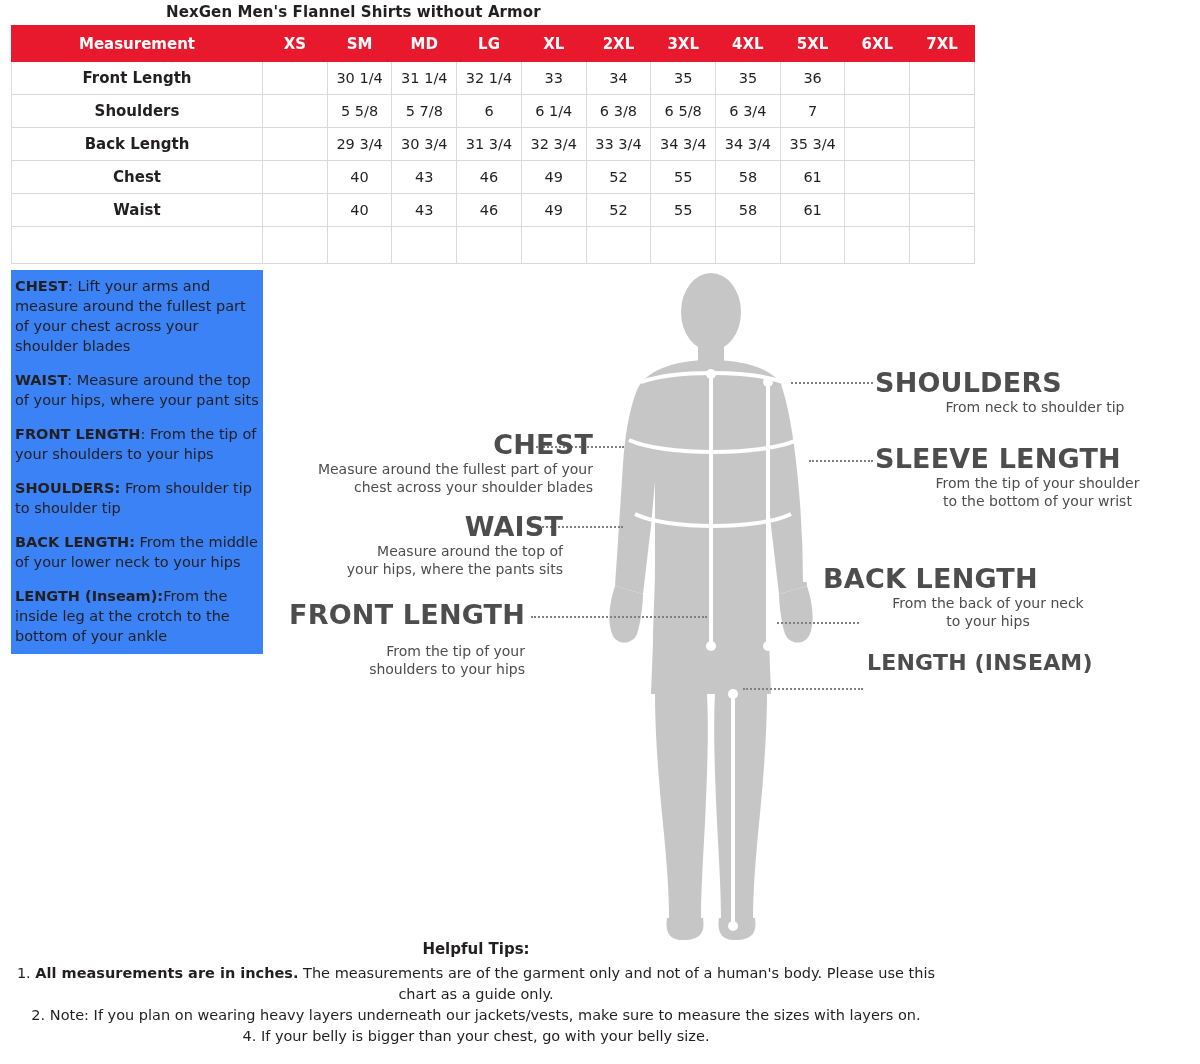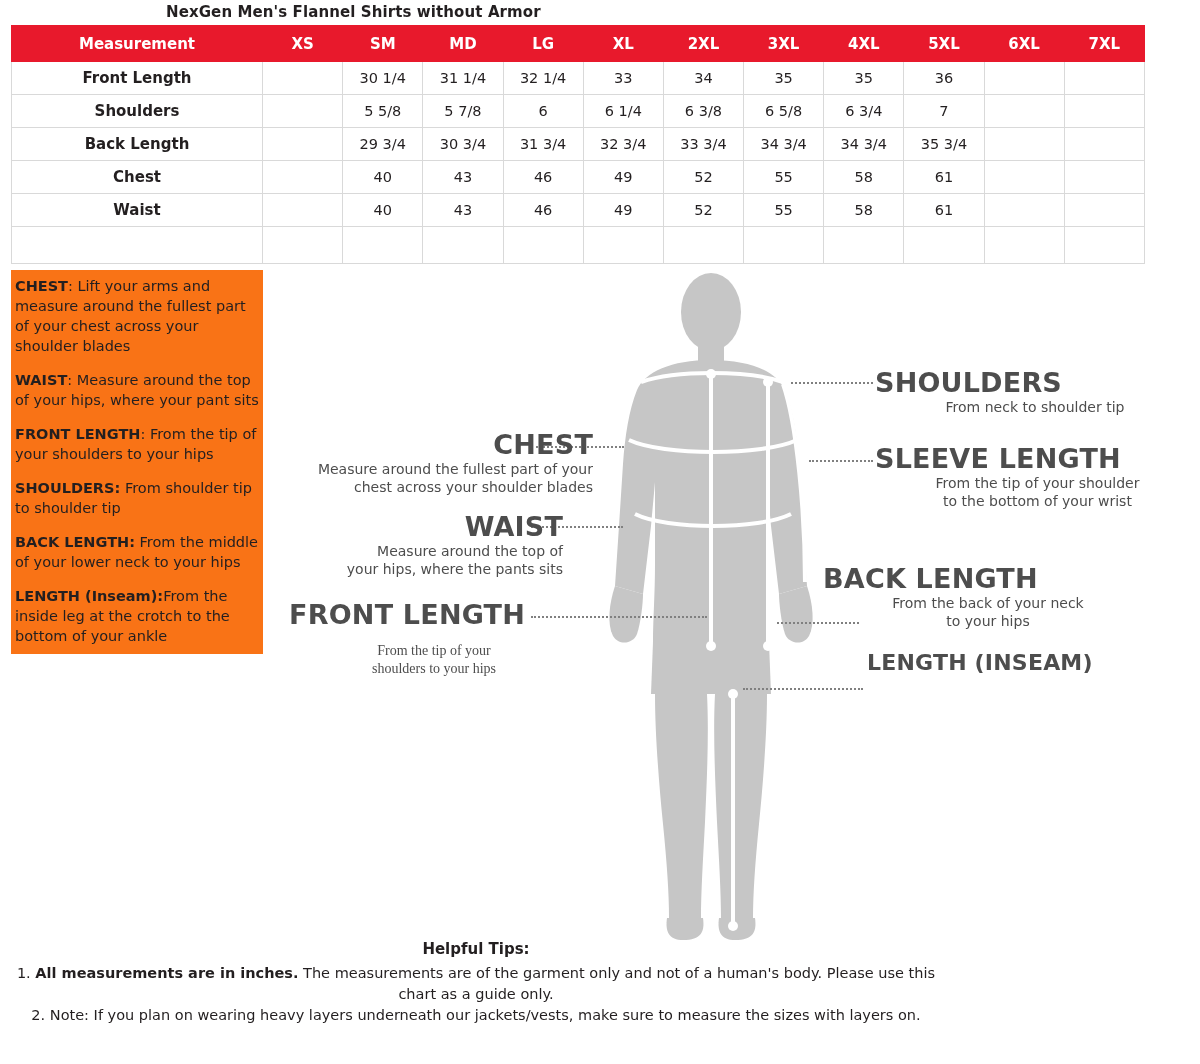--- a/index.html
+++ b/index.html
@@ -22,21 +22,21 @@
     font-weight: bold;
     color: #231f20;
     padding: 3px 0 4px 166px;
     letter-spacing: 0.1px;
     border-radius: 6px;
   }
 
   
   table.size-table {
     border-collapse: collapse;
-    width: 1134px;
+    width: 964px;
     margin: 0 16px 0 11px;
     table-layout: fixed;
   }
   table.size-table th,
   table.size-table td {
     border: 1px solid #d9d9d9;
     height: 30px;
     text-align: center;
     vertical-align: middle;
     font-size: 14.5px;
@@ -76,21 +76,21 @@
     top: 6px;
     width: 252px;
   }
   .def-item {
     font-size: 14.5px;
     line-height: 20px;
     padding: 6px 4px 8px 4px;
     color: #231f20;
   }
   .def-item.shaded {
-    background: #f97316;
+    background: #3b82f6;
   }
   .def-item b {
     font-weight: bold;
   }
 
   
   .figure-wrap {
     position: absolute;
     left: 263px;
     top: 0;
@@ -374,21 +374,21 @@
     </div>
 
     <div class="lbl rightalign" style="left:0px; top:248px; width:300px;">
       <div class="big">WAIST</div>
       <div class="sub" style="white-space:pre-line;">Measure around the top of
 your hips, where the pants sits</div>
     </div>
 
     <div class="lbl rightalign" style="left:0px; top:336px; width:262px;">
       <div class="big">FRONT LENGTH</div>
-      <div class="sub" style="white-space:pre-line; text-align:center; padding-top:12px; padding-left:80px;font-family:Liberation Serif, serif;">From the tip of your
+      <div class="sub" style="white-space:pre-line; text-align:right; padding-top:12px; padding-left:80px;">From the tip of your
 shoulders to your hips</div>
     </div>
 
     <div class="lbl right" style="left:612px; top:104px; width:320px;">
       <div class="big">SHOULDERS</div>
       <div class="sub" style="white-space:pre-line; text-align:center;">From neck to shoulder tip</div>
     </div>
 
     <div class="lbl right" style="left:612px; top:180px; width:325px;">
       <div class="big">SLEEVE LENGTH</div>
@@ -410,13 +410,16 @@
 </div>
 
 <div class="tips">
   <div class="tips-title">Helpful Tips:</div>
   <div class="tip-line">
     <span>1. </span><b>All measurements are in inches.</b><span> The measurements are of the garment only and not of a human's body. Please use this chart as a guide only.</span>
   </div>
   <div class="tip-line">
     <span>2. </span><span>Note: If you plan on wearing heavy layers underneath our jackets/vests, make sure to measure the sizes with layers on.</span>
   </div>
+  <div class="tip-line">
+    <span>4. </span><span>If your belly is bigger than your chest, go with your belly size.</span>
+  </div>
 </div>
 
 </body></html>

